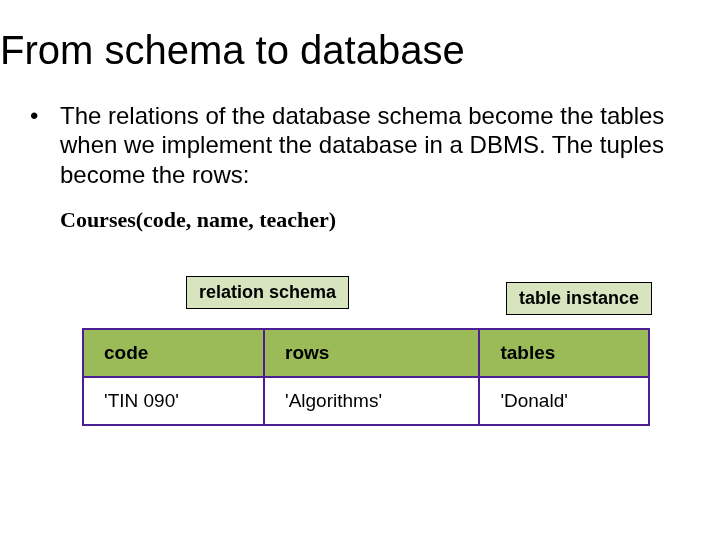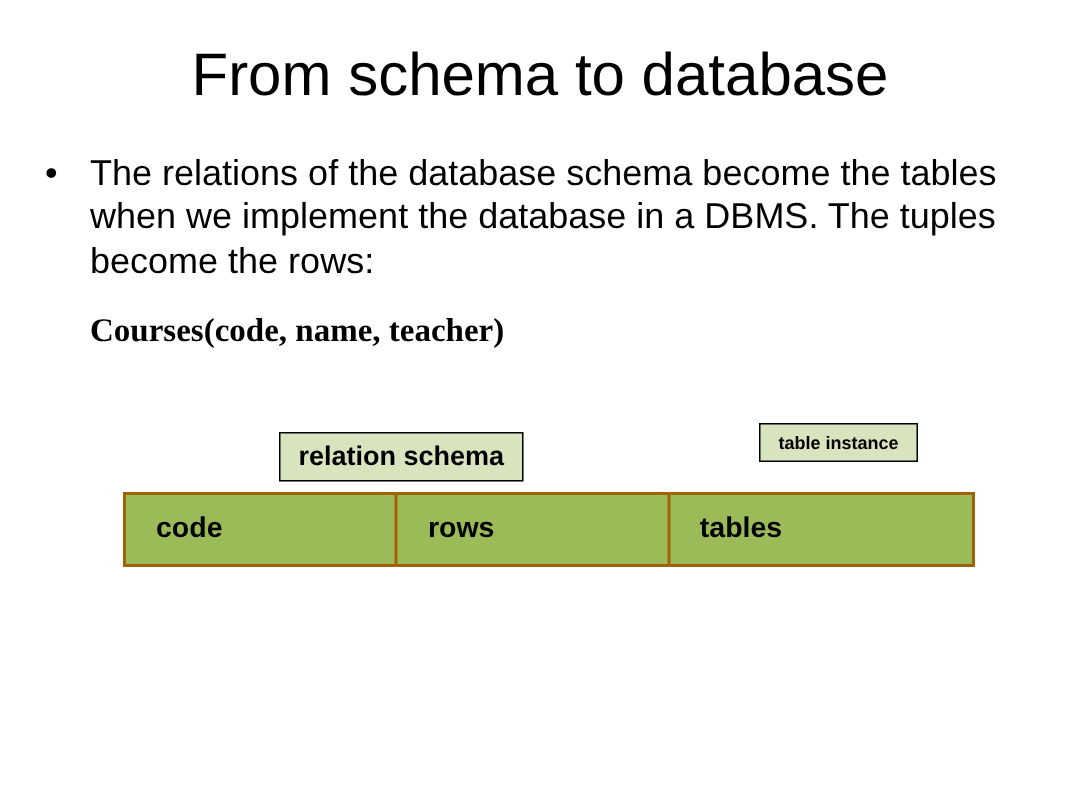--- a/index.html
+++ b/index.html
@@ -6,21 +6,21 @@
     margin: 0;
     padding: 0;
     width: 720px;
     height: 540px;
     background: #fff;
     font-family: Arial, Helvetica, sans-serif;
     color: #000;
     position: relative;
   }
   .title {
-    text-align: center;
+    text-align: left;
     font-size: 40px;
     margin-top: 28px;
     margin-bottom: 28px;
     font-weight: 400;
   }
   .body {
     margin-left: 60px;
     margin-right: 40px;
     font-size: 24px;
     line-height: 1.22;
@@ -35,47 +35,47 @@
   }
   .schema-line {
     font-family: Liberation Serif, serif;
     font-weight: bold;
     font-size: 22px;
     margin-top: 18px;
     margin-left: 60px;
   }
   .rel-schema-box {
     position: absolute;
-    top: 288px;
+    top: 276px;
     left: 186px;
     border: 1.5px solid #000;
     background: #d7e4be;
     padding: 5px 12px;
     font-weight: bold;
     font-size: 18px;
   }
   .table-instance-box {
     position: absolute;
     top: 282px;
     left: 506px;
     border: 1.5px solid #000;
     background: #d7e4be;
     padding: 5px 12px;
     font-weight: bold;
-    font-size: 12px;
+    font-size: 18px;
   }
   table.data {
     position: absolute;
     top: 328px;
     left: 82px;
     border-collapse: collapse;
     width: 568px;
   }
   table.data th, table.data td {
-    border: 2px solid #a16207;
+    border: 2px solid #4c1d95;
     text-align: left;
     padding: 12px 20px;
     font-size: 19px;
   }
   table.data th {
     background: #9bbb59;
     font-weight: bold;
   }
   table.data td {
     background: #fff;
@@ -100,14 +100,19 @@
 
 <table class="data">
   <thead>
     <tr>
       <th>code</th>
       <th>rows</th>
       <th>tables</th>
     </tr>
   </thead>
   <tbody>
+    <tr>
+      <td>'TIN 090'</td>
+      <td>'Algorithms'</td>
+      <td>'Donald'</td>
+    </tr>
   </tbody>
 </table>
 
 </body></html>

